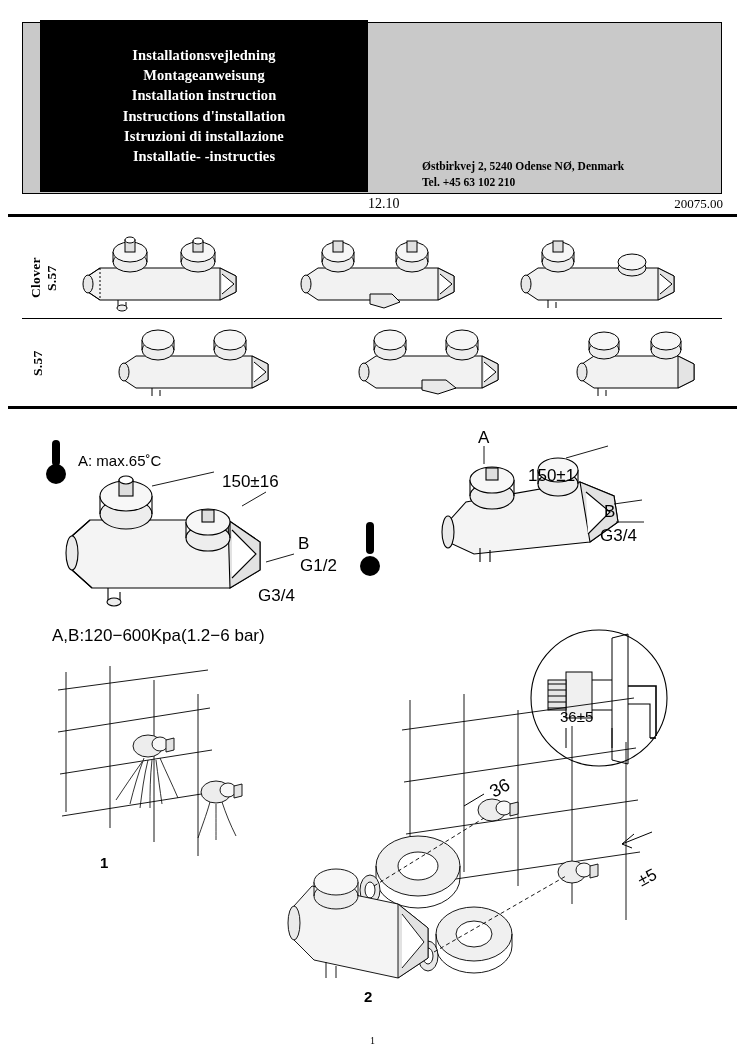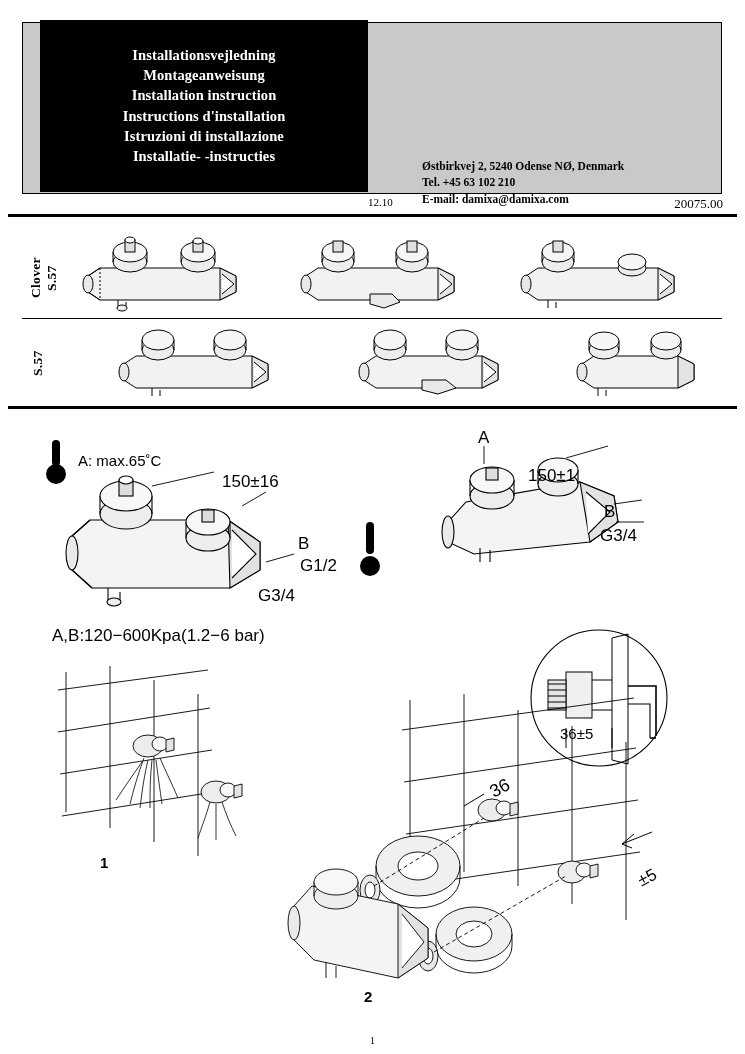--- a/index.html
+++ b/index.html
@@ -8,21 +8,21 @@
 
   
   .hdr{position:absolute;left:22px;top:22px;width:700px;height:172px;border:1px solid #000;background:#c9c9c9;box-sizing:border-box;}
   .hdr-black{position:absolute;left:40px;top:20px;width:328px;height:172px;background:#000;color:#fff;box-sizing:border-box;
              display:flex;flex-direction:column;align-items:center;justify-content:center;gap:1px;}
   .hdr-black div{font-weight:bold;font-size:14.5px;line-height:1.32;letter-spacing:.1px;}
   .brand{position:absolute;left:420px;top:40px;font-family:"Liberation Serif",serif;font-weight:bold;font-size:50px;letter-spacing:-1px;line-height:1;}
   .brand sup{font-size:15px;vertical-align:super;font-weight:bold;}
   .addr{position:absolute;left:422px;top:110px;font-size:11.5px;font-weight:bold;line-height:1.42;margin-top:48px;}
 
-  .date{position:absolute;left:368px;top:196px;font-size:11px;}
+  .date{position:absolute;left:368px;top:196px;font-size:14px;}
   .code{position:absolute;right:22px;top:196px;font-size:13px;}
 
   .rule{position:absolute;left:8px;height:3px;background:#000;}
   .rule-thin{position:absolute;left:22px;height:1px;background:#000;}
 
   
   .vlabel{position:absolute;writing-mode:vertical-rl;transform:rotate(180deg);font-weight:bold;font-size:13.5px;text-align:center;letter-spacing:.3px;}
 
   
   .t{position:absolute;font-family:"Liberation Sans",sans-serif;font-size:15px;white-space:nowrap;}
@@ -45,21 +45,20 @@
     <div>Installation instruction</div>
     <div>Instructions d'installation</div>
     <div>Istruzioni di installazione</div>
     <div>Installatie- -instructies</div>
   </div>
 
 
   <div class="addr">
     <div>Østbirkvej 2, 5240 Odense NØ, Denmark</div>
     <div>Tel. +45 63 102 210</div>
-    <div>E-mail: damixa@damixa.com</div>
   </div>
 
   <div class="date">12.10</div>
   <div class="code">20075.00</div>
 
   <div class="rule" style="top:214px;width:729px;"></div>
   <div class="rule-thin" style="top:318px;width:700px;"></div>
   <div class="rule" style="top:406px;width:729px;"></div>
 
   <div class="vlabel" style="left:28px;top:248px;height:60px;">
@@ -272,21 +271,21 @@
       <rect x="62" y="44" width="26" height="46" fill="#f0f0f0"></rect>
       <rect x="44" y="52" width="18" height="30" fill="#e6e6e6"></rect>
       <path d="M44 56 L62 56 M44 62 L62 62 M44 68 L62 68 M44 74 L62 74 M44 80 L62 80"></path>
       <path d="M88 52 L108 52 M88 82 L108 82"></path>
       <path d="M124 58 L152 58 L152 108" stroke-width="1.6"></path>
       <path d="M124 76 L146 76 L146 110" stroke-width="1.1"></path>
       <path d="M146 110 L152 110" stroke-width="1.6"></path>
       <path d="M62 100 L62 120 M108 100 L108 120"></path>
     </g>
   </svg>
-  <div class="t" style="left:560px;top:725px;font-size:15px;text-align:right;">36±5</div>
+  <div class="t" style="left:560px;top:708px;font-size:15px;text-align:right;">36±5</div>
 
   <svg class="sv" style="left:278px;top:690px;" width="420" height="330" viewBox="0 0 420 330">
     <g stroke="#000" stroke-width="0.9" fill="none">
 
       <path d="M132 10 L132 178 M186 4 L186 182 M240 20 L240 196 M294 36 L294 214 M348 52 L348 230"></path>
       <path d="M124 40 L356 8 M126 92 L358 58 M128 144 L360 110 M130 196 L362 162"></path>
 
       <ellipse cx="214" cy="120" rx="14" ry="11" fill="#ededed"></ellipse>
       <ellipse cx="226" cy="118" rx="8" ry="7" fill="#f8f8f8"></ellipse>
       <path d="M232 114 L240 112 L240 124 L232 126 Z" fill="#e4e4e4"></path>

